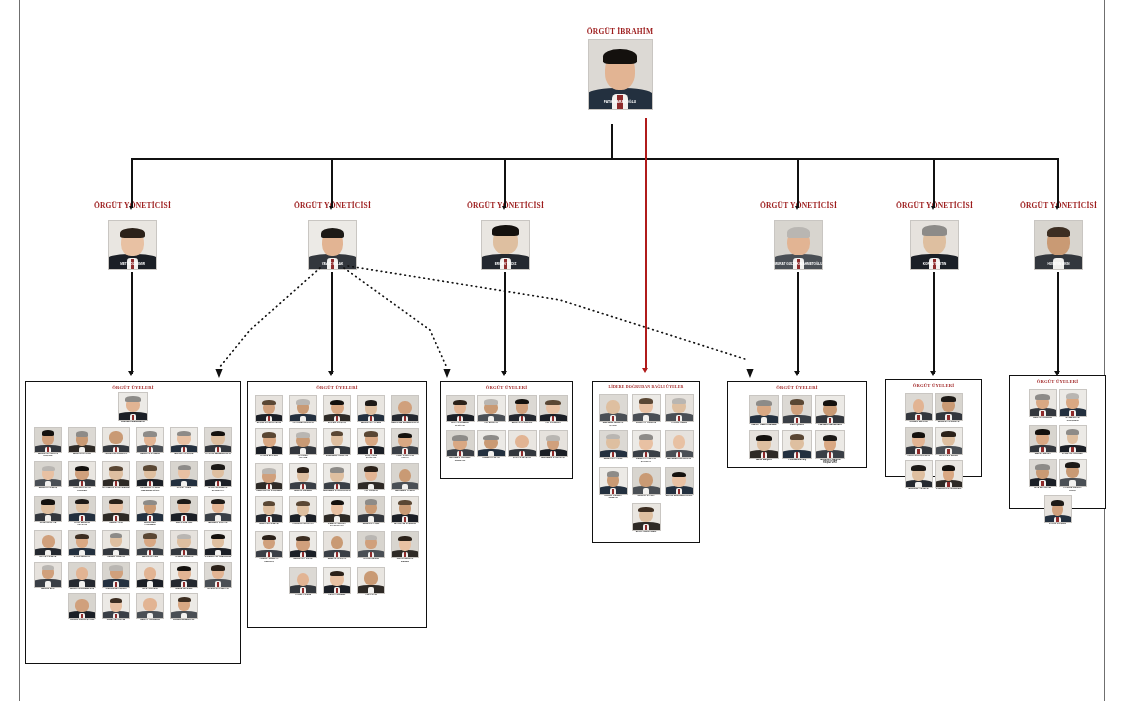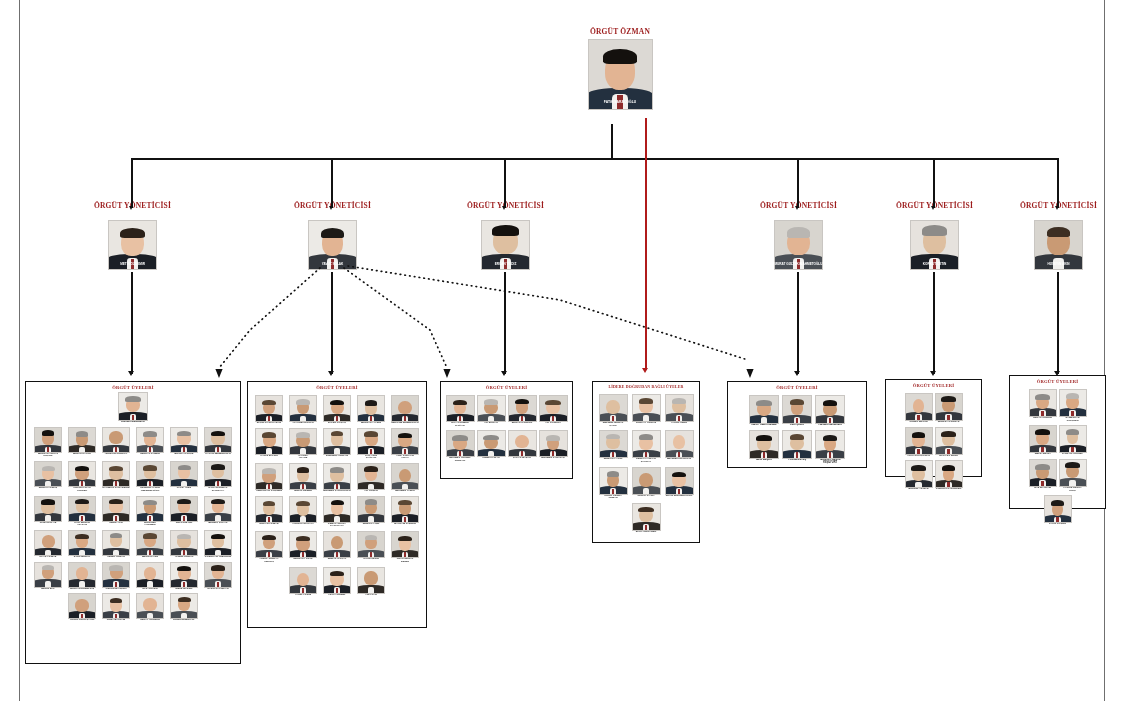--- a/index.html
+++ b/index.html
@@ -72,21 +72,21 @@
 </style>
 </head>
 <body>
 
 <div id="stage">
 
   <div class="frame-line frame-left"></div>
   <div class="frame-line frame-right"></div>
 
   <div class="node" id="leader-node" style="left:560px;top:28px;width:120px;">
-    <div class="role-label role-lg">ÖRGÜT ÖZMAN</div>
+    <div class="role-label role-lg">ÖRGÜT İBRAHİM</div>
     <div class="photo" id="leader-photo" style="width:63px;height:69px;margin-top:3px;">
       <div class="face" style="background: rgb(220, 217, 212);">
           <div class="f-bg" style="background:#dcd9d4"></div>
           <div class="f-body" style="height:30%;background:#23303f"></div>
           <div class="f-shirt" style="left:38%;width:24%;height:22%;"></div>
           <div class="f-tie" style="left:46%;width:8%;height:20%;background:#8e2b2b;"></div>
           <div class="f-head" style="left:25.5%;width:49%;top:18%;height:54%;background:#e2b493"></div>
           <div class="f-hair" style="left:23.5%;width:53%;top:13%;height:22%;background:#14110e"></div>
         </div>
     </div>

